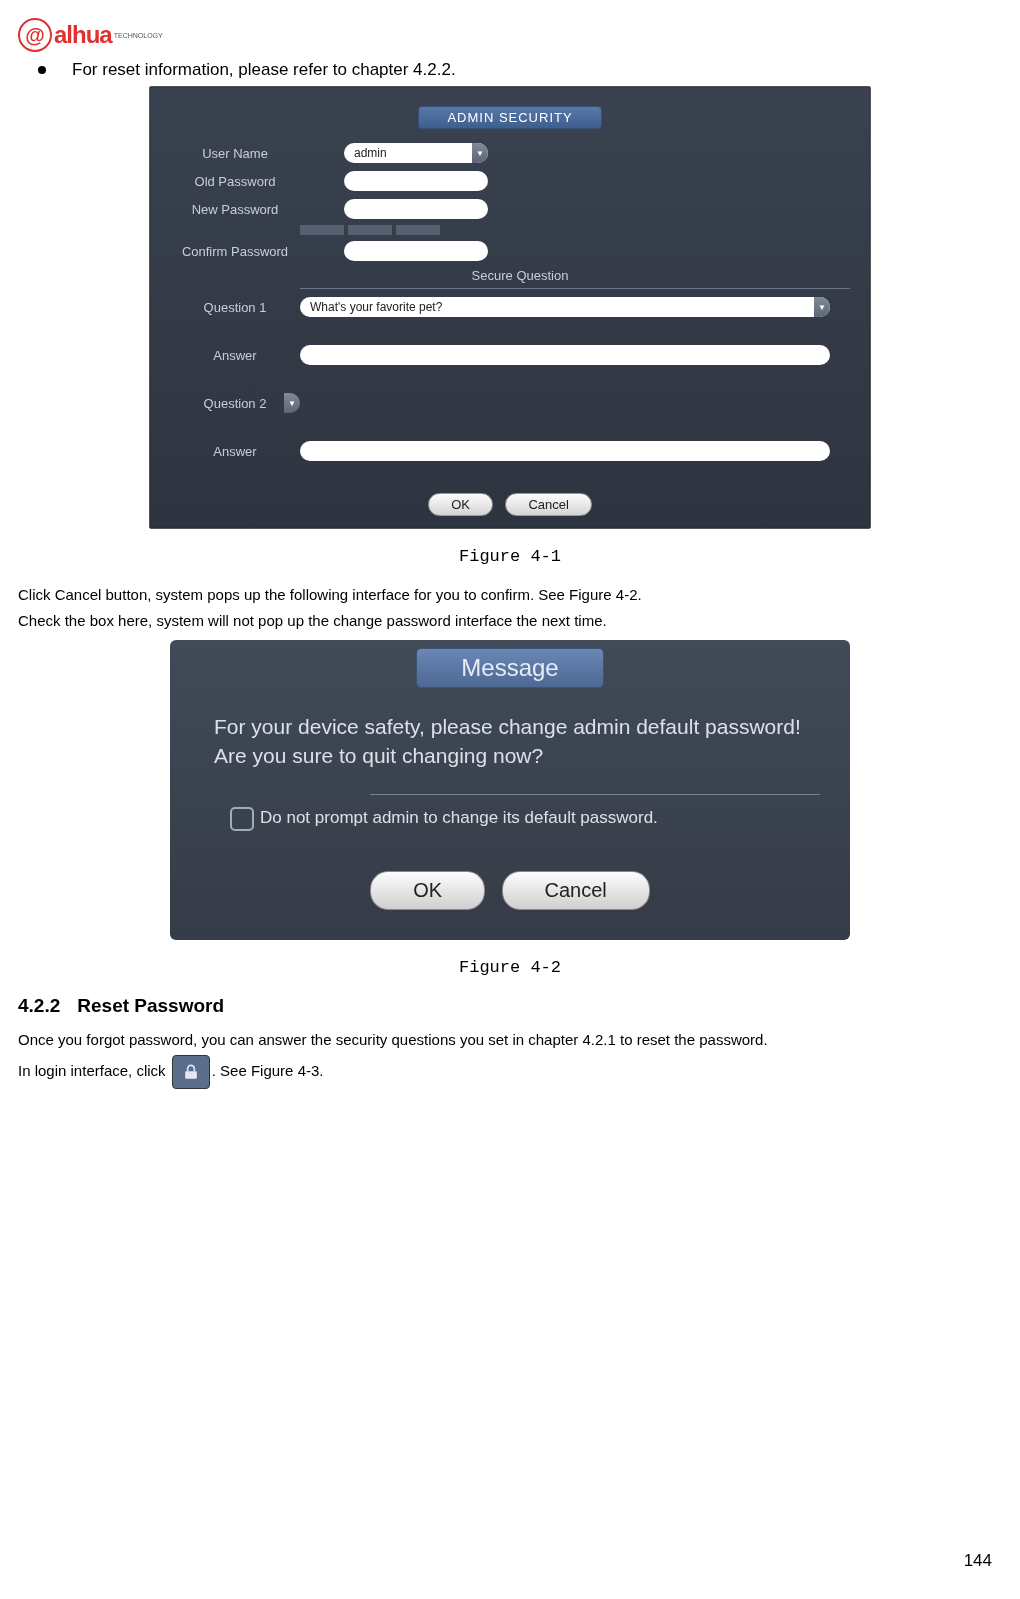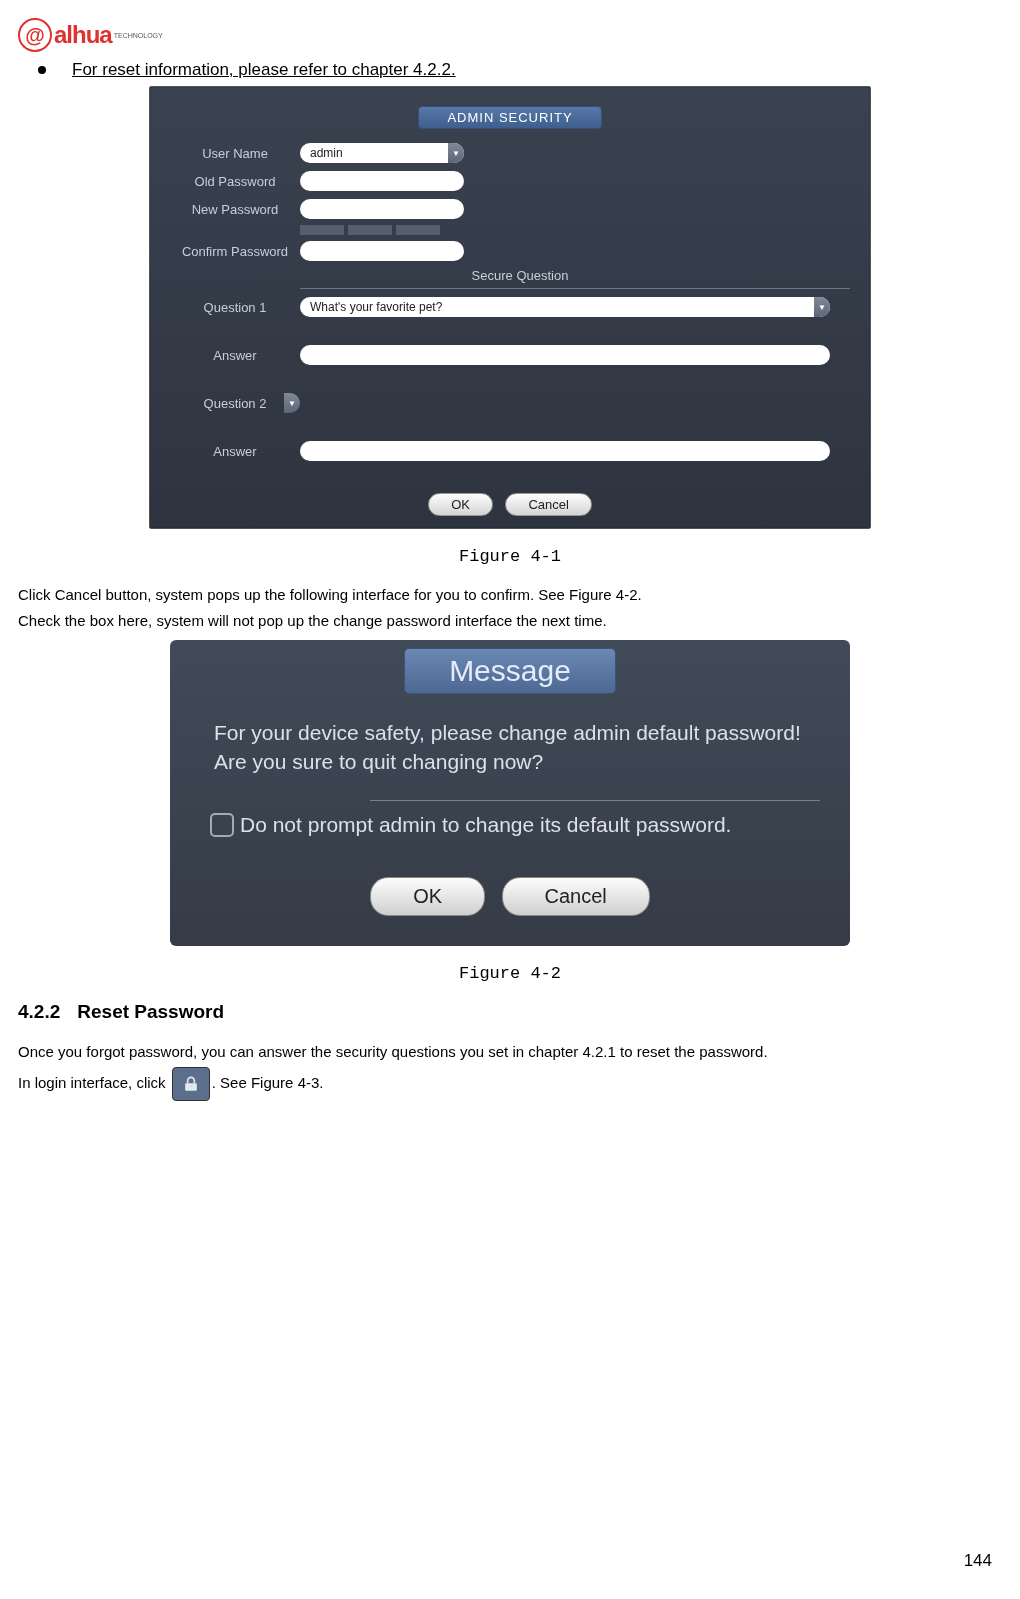--- a/index.html
+++ b/index.html
@@ -44,21 +44,20 @@
       color: #555;
       margin-left: 2px;
     }
     .bullet-line {
       display: flex;
       align-items: center;
       margin-left: 20px;
       margin-top: 8px;
       margin-bottom: 6px;
       font-size: 17px;
-      text-decoration: underline;
     }
     .bullet {
       width: 8px;
       height: 8px;
       background: #000;
       border-radius: 50%;
       margin-right: 26px;
       flex-shrink: 0;
     }
     .fig-container {
@@ -105,21 +104,21 @@
       border-radius: 10px;
       height: 20px;
       flex-grow: 0;
       color: #222;
       font-size: 12px;
       padding: 0 10px;
       display: flex;
       align-items: center;
       box-sizing: border-box;
     }
-    .input-sm { width: 164px; }
+    .input-sm { width: 144px; margin-left: 44px; }
     .input-lg { width: 530px; }
     .dropdown-arrow {
       background: linear-gradient(#7f8999, #5c6676);
       width: 16px;
       height: 20px;
       border-radius: 0 10px 10px 0;
       margin-left: -16px;
       display: flex;
       align-items: center;
       justify-content: center;
@@ -183,42 +182,42 @@
       padding-bottom: 30px;
       text-align: center;
     }
     .dialog2-title {
       padding: 8px 0 14px 0;
     }
     .title-pill2 {
       display: inline-block;
       background: linear-gradient(#6b87b4, #4c6893);
       color: #e6ecf5;
-      font-size: 30px;
+      font-size: 24px;
       padding: 5px 44px;
       border-radius: 5px;
       border: 1px solid #3d5373;
     }
     .msg-text {
       color: #dbe0e9;
       font-size: 21px;
       text-align: left;
       padding: 10px 44px 24px 44px;
       line-height: 1.4;
     }
     .divider2 {
       border-top: 1px solid #778090;
       margin: 0 30px 0 200px;
     }
     .check-row {
       display: flex;
-      align-items: flex-end;
-      padding: 10px 44px 40px 40px;
+      align-items: center;
+      padding: 10px 44px 40px 60px;
       color: #dbe0e9;
-      font-size: 21px;
+      font-size: 17px;
     }
     .checkbox {
       width: 20px;
       height: 20px;
       border: 2px solid #a3abb8;
       border-radius: 5px;
       margin-right: 6px;
       margin-top: 2px;
       flex-shrink: 0;
     }
@@ -229,21 +228,21 @@
       border-radius: 18px;
       padding: 7px 42px;
       font-size: 20px;
       color: #222;
       margin: 0 6px;
     }
     .heading {
       font-size: 19px;
       font-weight: bold;
       margin-top: 14px;
-      margin-bottom: 18px;
+      margin-bottom: 12px;
     }
     .heading-num {
       display: inline-block;
       width: 54px;
     }
     .inline-icon {
       display: inline-flex;
       vertical-align: middle;
       width: 36px;
       height: 32px;

